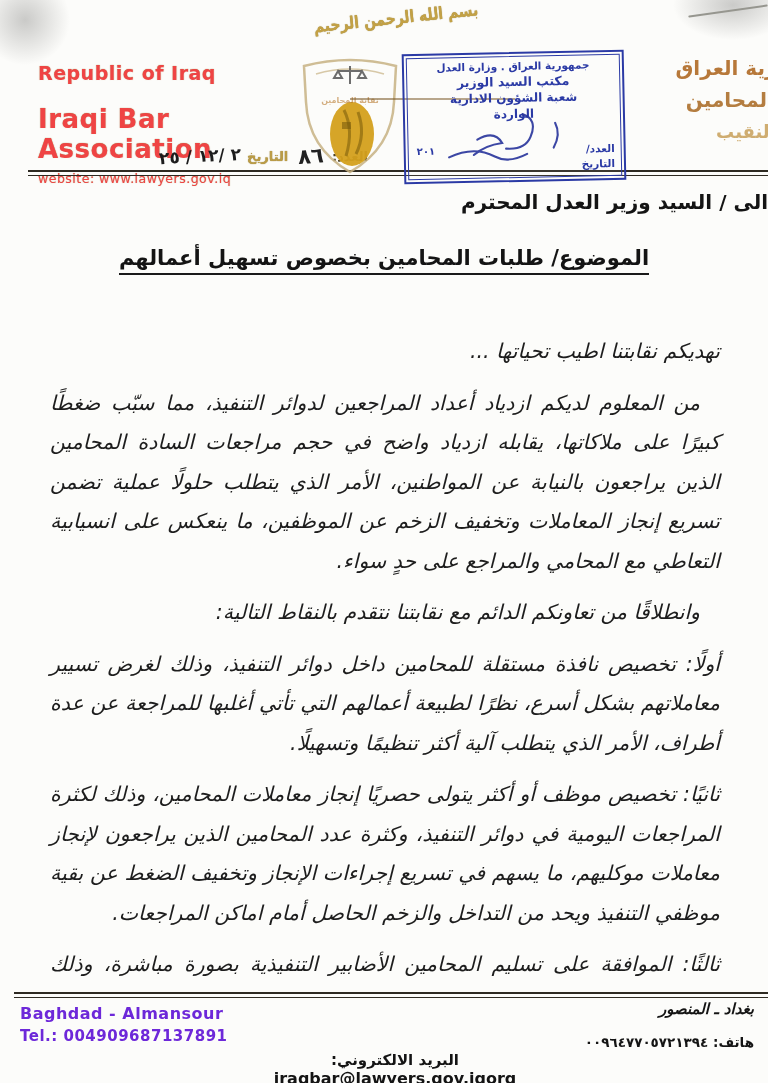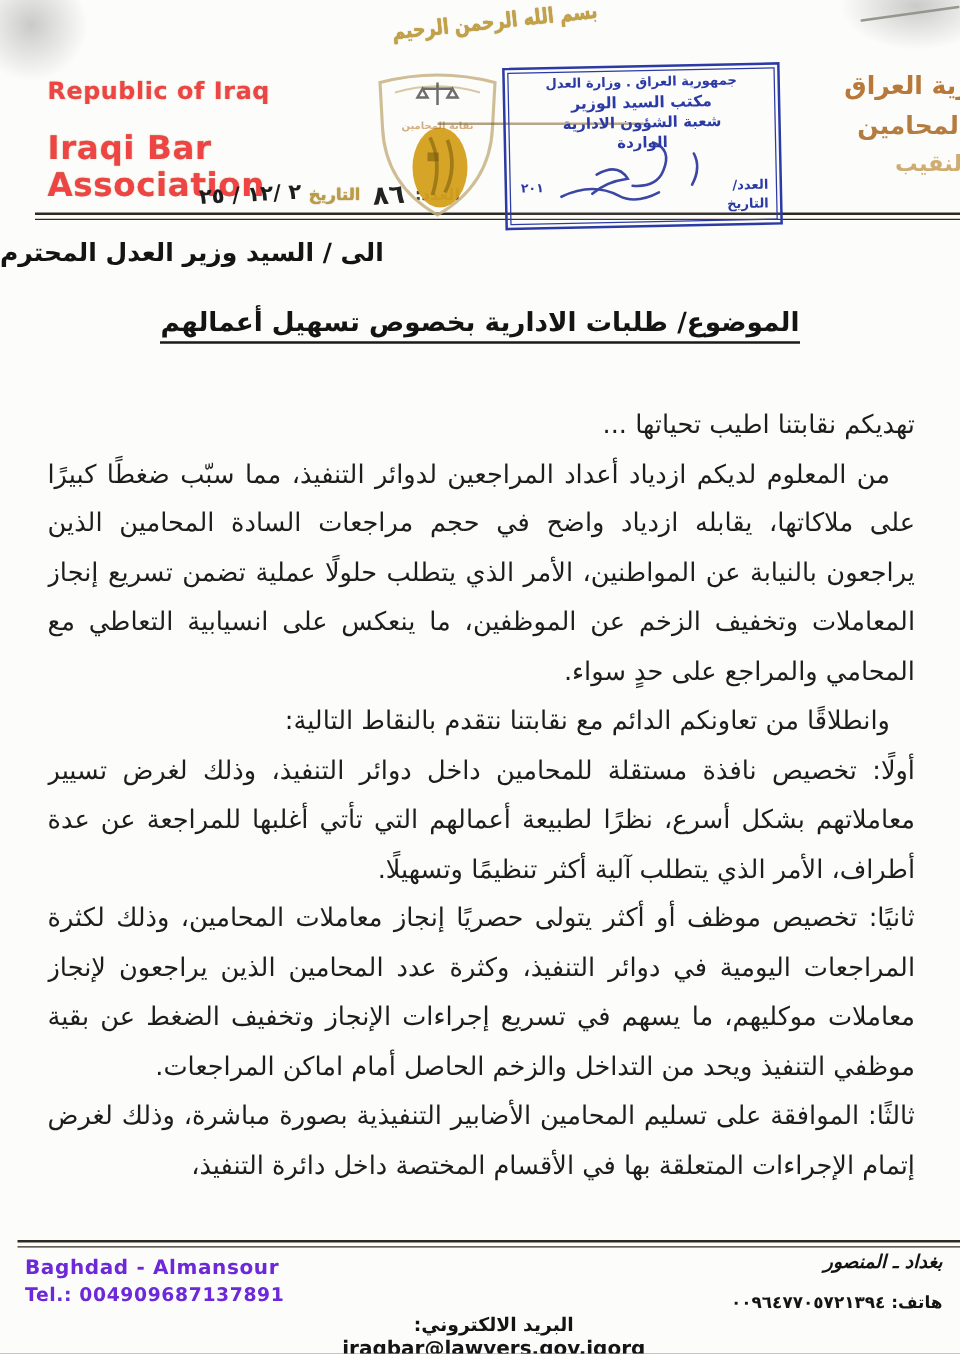--- a/index.html
+++ b/index.html
@@ -54,29 +54,29 @@
   .stamp-rows{position:absolute;right:6px;bottom:4px;text-align:right;}
   .stamp-rows div{font-size:10.5px;font-weight:bold;line-height:15px;}
   .stamp-partial{position:absolute;left:8px;bottom:22px;font-size:10px;font-weight:bold;}
   .stamp-scribble{position:absolute;left:0;top:0;width:100%;height:100%;pointer-events:none;}
   
   .rule{position:absolute;left:28px;right:0;height:3px;
     border-top:2.5px solid #2e2a22;border-bottom:1px solid #2e2a22;}
   .rule.header{top:170px;}
   .rule.footer{left:14px;top:992px;}
   
-  .to-line{position:absolute;left:0;top:190px;width:100%;text-align:left;direction:rtl;
+  .to-line{position:absolute;left:0;top:190px;width:100%;text-align:right;direction:rtl;
     font-size:20px;font-weight:bold;color:#141414;}
   .subject-line{position:absolute;left:0;top:246px;width:100%;text-align:center;direction:rtl;}
   .subject-line span{font-size:21px;font-weight:bold;color:#141414;
     border-bottom:2.5px solid #1a1a1a;padding-bottom:3px;}
   
   .body-text{position:absolute;top:320px;right:36px;left:38px;height:660px;overflow:hidden;
     direction:rtl;text-align:justify;font-size:20.5px;line-height:39.5px;color:#1d1d1d;}
-  .body-text p{margin:0;}
+  .body-text p{margin:12px;font-style:italic;}
   .body-text .indent{text-indent:20px;}
   
   .foot-en{position:absolute;left:20px;top:1004px;color:#6d28d9;}
   .foot-en .f1{font-size:16px;font-weight:bold;letter-spacing:.5px;}
   .foot-en .f2{font-size:15px;font-weight:bold;margin-top:4px;letter-spacing:.5px;}
   .foot-ar{position:absolute;right:14px;top:1000px;direction:rtl;text-align:right;color:#141414;}
   .foot-ar .f1{font-size:15px;font-weight:bold;font-style:italic;}
   .foot-ar .f2{font-size:13.5px;font-weight:bold;margin-top:16px;}
   .foot-email{position:absolute;left:230px;top:1050px;width:330px;direction:rtl;text-align:center;color:#141414;}
   .foot-email .lbl{font-size:15px;font-weight:bold;}
@@ -89,20 +89,21 @@
 
   <div class="shade-tl"></div>
   <div class="shade-tr"></div>
   <div class="scratch"></div>
 
   <div class="bismillah">بسم الله الرحمن الرحيم</div>
 
   <div class="org-en">
     <div class="l1">Republic of Iraq</div>
     <div class="l2">Iraqi Bar Association</div>
+    <div class="l3">website: www.lawyers.gov.iq</div>
   </div>
 
   <div class="org-ar">
     <div class="a1">جمهورية العراق</div>
     <div class="a2">نقابة المحامين</div>
     <div class="a3">مكتب النقيب</div>
   </div>
   <div class="gold-rule"></div>
 
   <div class="emblem">
@@ -148,21 +149,21 @@
     <span class="lbl-num">العدد:</span>
     <span class="hw-num">٨٦</span>
     <span class="lbl-date">التاريخ</span>
     <span class="hw-date">٢ /١٢ / ٢٥</span>
   </div>
 
   <div class="rule header"></div>
 
   <div class="to-line">الى / السيد وزير العدل المحترم</div>
   <div class="subject-line">
-    <span>الموضوع/ طلبات الادارية بخصوص تسهيل أعمالهم</span>
+    <span>الموضوع/ طلبات المحامين بخصوص تسهيل أعمالهم</span>
   </div>
 
   <div class="body-text">
     <p>تهديكم نقابتنا اطيب تحياتها ...</p>
     <p class="indent">من المعلوم لديكم ازدياد أعداد المراجعين لدوائر التنفيذ، مما سبّب ضغطًا كبيرًا على ملاكاتها، يقابله ازدياد واضح في حجم مراجعات السادة المحامين الذين يراجعون بالنيابة عن المواطنين، الأمر الذي يتطلب حلولًا عملية تضمن تسريع إنجاز المعاملات وتخفيف الزخم عن الموظفين، ما ينعكس على انسيابية التعاطي مع المحامي والمراجع على حدٍ سواء.</p>
     <p class="indent">وانطلاقًا من تعاونكم الدائم مع نقابتنا نتقدم بالنقاط التالية:</p>
     <p>أولًا: تخصيص نافذة مستقلة للمحامين داخل دوائر التنفيذ، وذلك لغرض تسيير معاملاتهم بشكل أسرع، نظرًا لطبيعة أعمالهم التي تأتي أغلبها للمراجعة عن عدة أطراف، الأمر الذي يتطلب آلية أكثر تنظيمًا وتسهيلًا.</p>
     <p>ثانيًا: تخصيص موظف أو أكثر يتولى حصريًا إنجاز معاملات المحامين، وذلك لكثرة المراجعات اليومية في دوائر التنفيذ، وكثرة عدد المحامين الذين يراجعون لإنجاز معاملات موكليهم، ما يسهم في تسريع إجراءات الإنجاز وتخفيف الضغط عن بقية موظفي التنفيذ ويحد من التداخل والزخم الحاصل أمام اماكن المراجعات.</p>
     <p>ثالثًا: الموافقة على تسليم المحامين الأضابير التنفيذية بصورة مباشرة، وذلك لغرض إتمام الإجراءات المتعلقة بها في الأقسام المختصة داخل دائرة التنفيذ،</p>
   </div>

